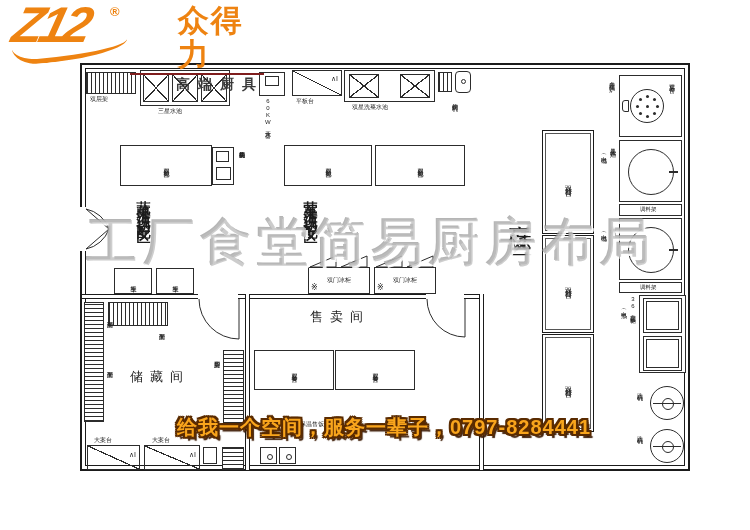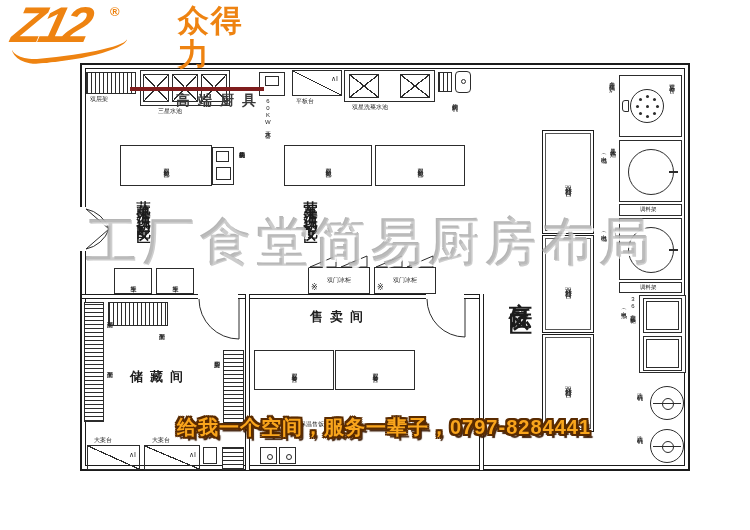--- a/index.html
+++ b/index.html
@@ -10,37 +10,37 @@
   .logo{position:absolute;left:14px;top:4px;width:250px;height:60px;z-index:9;display:flex;align-items:flex-start;}
   .z12wrap{position:relative;width:118px;height:58px;}
   .z12{position:absolute;left:0;top:-4px;font-size:50px;font-weight:bold;font-style:italic;color:#ee8311;
       transform:skewX(-14deg);letter-spacing:-4px;line-height:1;}
   .reg{position:absolute;left:96px;top:0;font-size:13px;color:#ee8311;font-weight:bold;}
   .swoosh{position:absolute;left:-2px;top:34px;width:116px;height:18px;border-bottom:5px solid #ee8311;
       border-radius:0 0 100% 30%/0 0 100% 100%;transform:rotate(-5deg);}
   .brandcol{display:flex;flex-direction:column;margin-left:8px;}
   .brand{font-size:31px;font-weight:900;color:#ee8311;line-height:1.1;letter-spacing:2px;margin-left:48px;}
   .tagline{font-size:14px;font-weight:bold;color:#3a3a3a;letter-spacing:8px;text-align:right;
-      border-top:4px solid #7f1d1d;margin-top:15px;padding-top:1px;}
+      border-top:2px solid #7f1d1d;margin-top:1px;padding-top:1px;}
 
   
   .plan{position:absolute;left:80px;top:63px;width:610px;height:408px;border:2px solid #1b1b1b;box-sizing:border-box;}
   .wall-inner{position:absolute;inset:3px;border:1px solid #1b1b1b;pointer-events:none;}
   .eq{position:absolute;border:1px solid #2c2c2c;background:#fff;box-sizing:border-box;}
   .xsq{position:absolute;border:1px solid #2c2c2c;box-sizing:border-box;background:
       linear-gradient(to top right,transparent calc(50% - .6px),#2c2c2c calc(50% - .6px),#2c2c2c calc(50% + .6px),transparent calc(50% + .6px)),
       linear-gradient(to bottom right,transparent calc(50% - .6px),#2c2c2c calc(50% - .6px),#2c2c2c calc(50% + .6px),transparent calc(50% + .6px));}
   .diag{background:linear-gradient(to top right,transparent calc(50% - .6px),#2c2c2c calc(50% - .6px),#2c2c2c calc(50% + .6px),transparent calc(50% + .6px));}
   .hatchv{background:repeating-linear-gradient(90deg,#2c2c2c 0 1px,#fff 1px 4px);}
   .hatchh{background:repeating-linear-gradient(0deg,#2c2c2c 0 1px,#fff 1px 4px);}
   .circ{position:absolute;border:1px solid #2c2c2c;border-radius:50%;box-sizing:border-box;background:#fff;}
   .lbl{position:absolute;color:#222;font-size:6px;line-height:1.15;white-space:nowrap;z-index:3;}
   .vt{writing-mode:vertical-rl;text-orientation:upright;letter-spacing:1px;}
   .ctr{display:flex;align-items:center;justify-content:center;}
-  .zone-big{position:absolute;color:#1c1c1c;font-weight:bold;z-index:3;text-align:right;}
+  .zone-big{position:absolute;color:#1c1c1c;font-weight:normal;z-index:3;}
   .zone-wrap{writing-mode:vertical-rl;text-orientation:upright;font-size:14px;letter-spacing:5px;line-height:27px;height:44px;color:#1c1c1c;font-weight:bold;}
   .ptable{border:1.5px solid #1b1b1b;}
   .ptable:before{content:"";position:absolute;inset:2px;border:1px solid #555;}
   .dots{position:absolute;left:50%;top:50%;width:3px;height:3px;margin:-1.5px;border-radius:50%;background:#2c2c2c;
       box-shadow:10px 0 0 #2c2c2c,-10px 0 0 #2c2c2c,0 10px 0 #2c2c2c,0 -10px 0 #2c2c2c,7px 7px 0 #2c2c2c,-7px -7px 0 #2c2c2c,7px -7px 0 #2c2c2c,-7px 7px 0 #2c2c2c;}
   .dw-in{position:absolute;left:50%;top:50%;width:10px;height:10px;margin:-5px;border:1px solid #2c2c2c;border-radius:50%;}
   .dw-line{position:absolute;left:2px;right:2px;top:50%;height:1px;background:#2c2c2c;}
   .handle{position:absolute;width:9px;height:2px;background:#2c2c2c;}
   .wallseg{position:absolute;height:5px;border-top:1px solid #1b1b1b;border-bottom:1px solid #1b1b1b;background:#fff;box-sizing:border-box;}
   .vwall{position:absolute;width:5px;border-left:1px solid #1b1b1b;border-right:1px solid #1b1b1b;background:#fff;box-sizing:border-box;}

